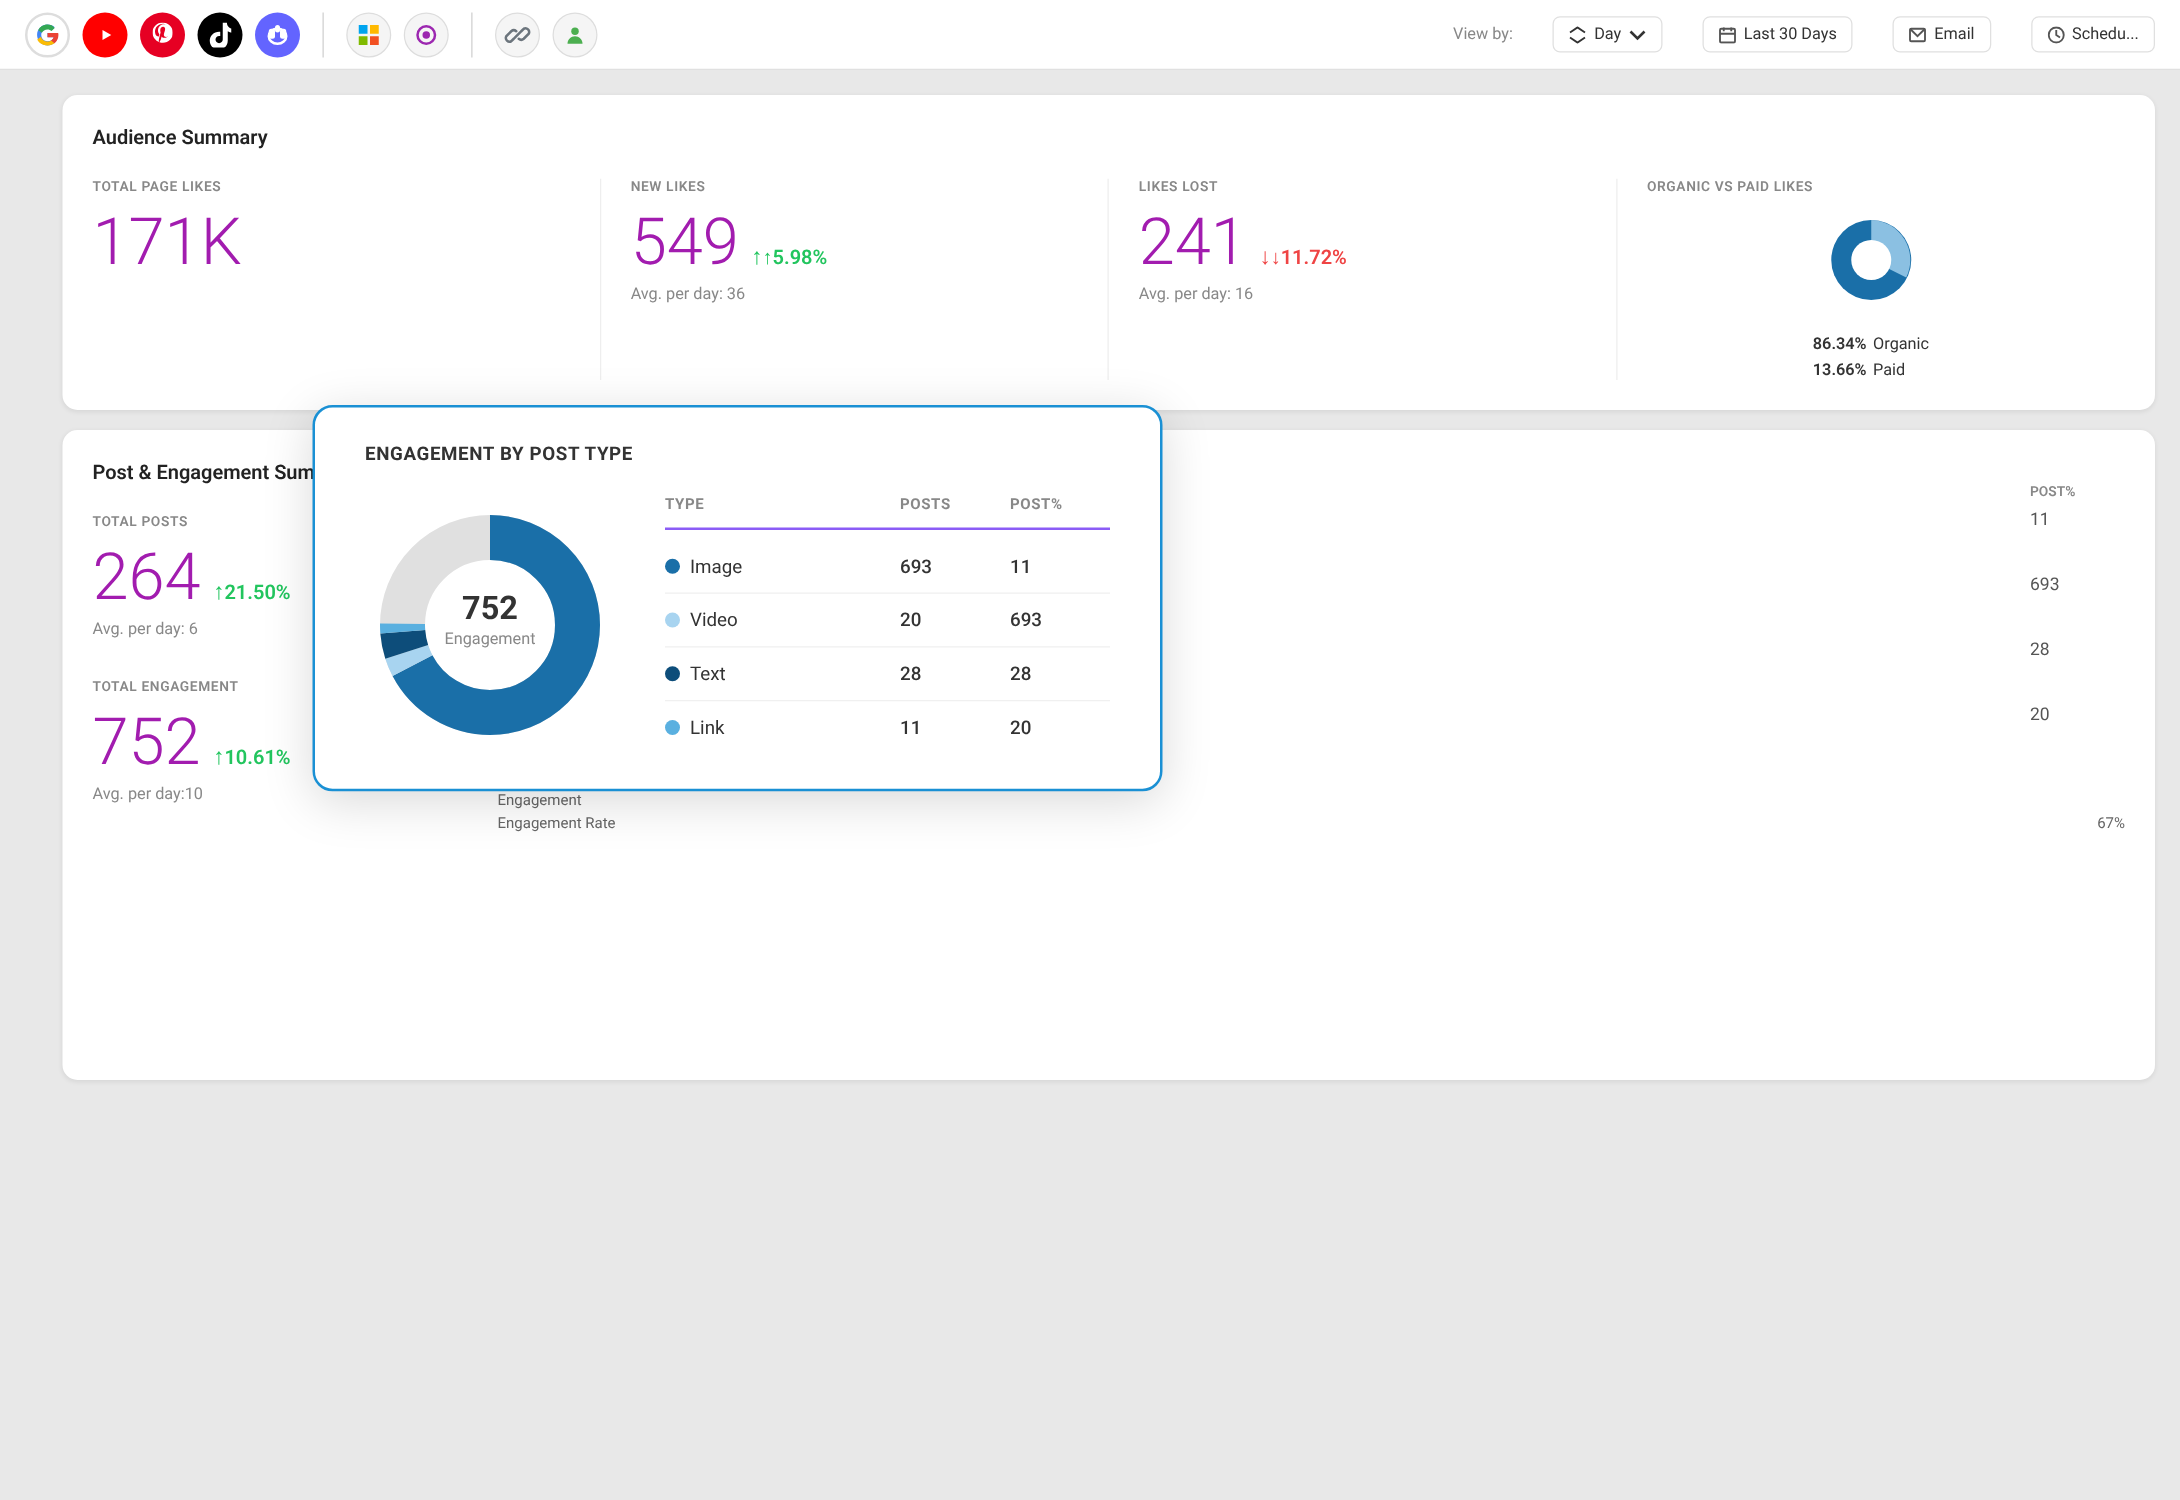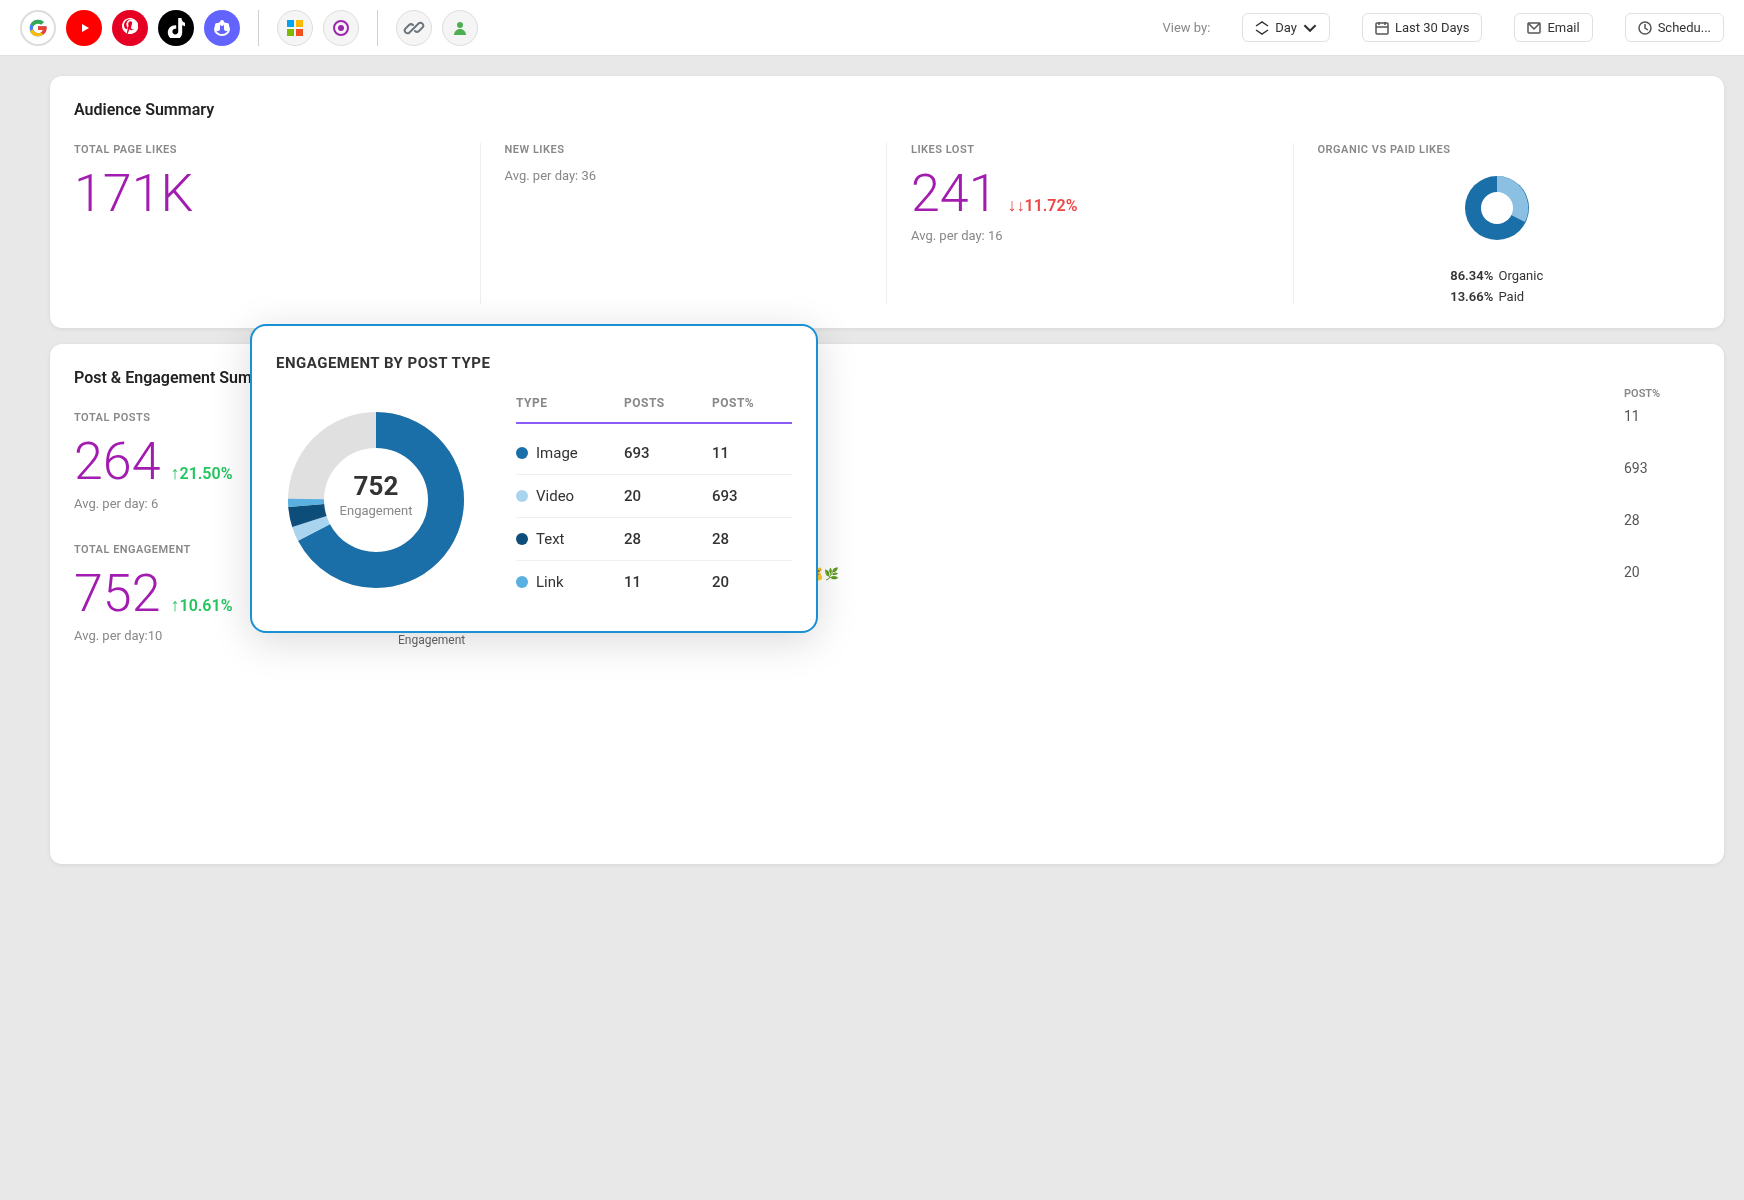--- a/index.html
+++ b/index.html
@@ -232,25 +232,25 @@
       font-size: 12px;
       color: #666;
       padding: 2px 0;
     }
 
     
     .engagement-modal {
       position: absolute;
       top: -20px;
       left: 200px;
-      width: 568px;
+      width: 680px;
       background: #fff;
       border-radius: 16px;
       border: 2px solid #1a90d4;
-      padding: 28px 24px;
+      padding: 28px 40px;
       box-shadow: 0 8px 40px rgba(0,0,0,0.15);
       z-index: 100;
     }
     .modal-title {
       font-size: 15px;
       font-weight: 700;
       color: #333;
       letter-spacing: 0.5px;
       text-transform: uppercase;
       margin-bottom: 24px;
@@ -435,20 +435,26 @@
     <div class="card-title">Audience Summary</div>
     <div class="audience-grid">
 
       <div class="audience-item">
         <div class="metric-label">TOTAL PAGE LIKES</div>
         <div class="metric-value">171K</div>
       </div>
 
       <div class="audience-item">
         <div class="metric-label">NEW LIKES</div>
+        <div class="metric-row">
+          <div class="metric-value">549</div>
+          <div class="metric-change up">
+            <span style="font-size:18px">↑</span><span style="font-size:16px">↑5.98%</span>
+          </div>
+        </div>
         <div class="metric-sub">Avg. per day: 36</div>
       </div>
 
       <div class="audience-item">
         <div class="metric-label">LIKES LOST</div>
         <div class="metric-row">
           <div class="metric-value">241</div>
           <div class="metric-change down">
             <span style="font-size:18px">↓</span><span style="font-size:16px">↓11.72%</span>
           </div>
@@ -548,20 +554,24 @@
               <span></span>
           </div>
           <div class="post-stat-row">
             <span>Comments</span>
               <span></span>
           </div>
           <div class="post-stat-row">
             <span>Engagement</span>
               <span></span>
           </div>
+          <div class="post-stat-row">
+            <span>Engagement Rate</span>
+              <span>67%</span>
+          </div>
         </div>
 
         <div style="position:absolute;right:-24px;top:-24px;width:100px;">
           <div style="font-size:11px;font-weight:600;color:#888;margin-bottom:8px;">POST%</div>
           <div style="font-size:14px;color:#555;margin-bottom:36px;">11</div>
           <div style="font-size:14px;color:#555;margin-bottom:36px;">693</div>
           <div style="font-size:14px;color:#555;margin-bottom:36px;">28</div>
           <div style="font-size:14px;color:#555;">20</div>
         </div>
       </div>

